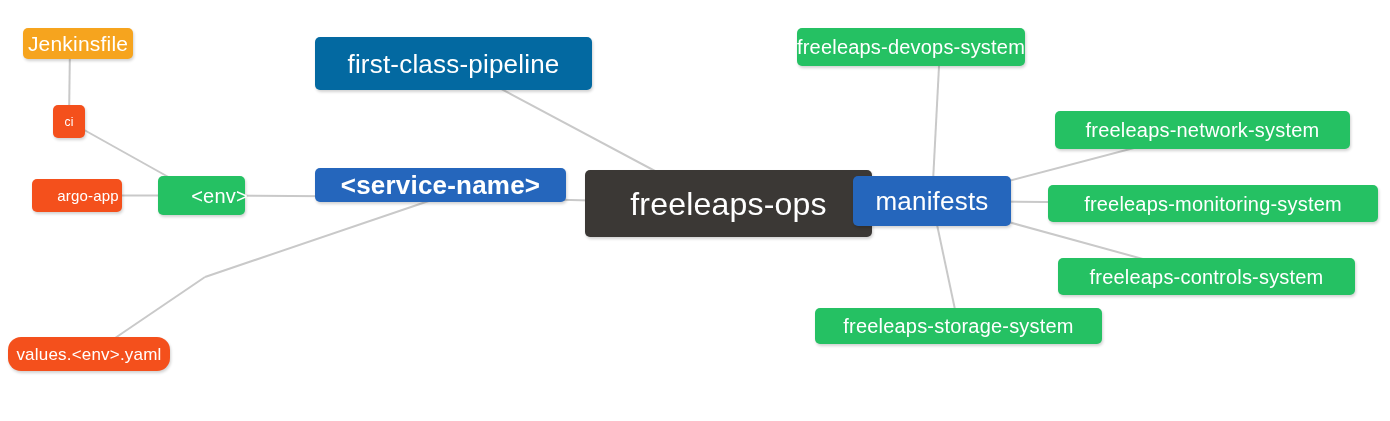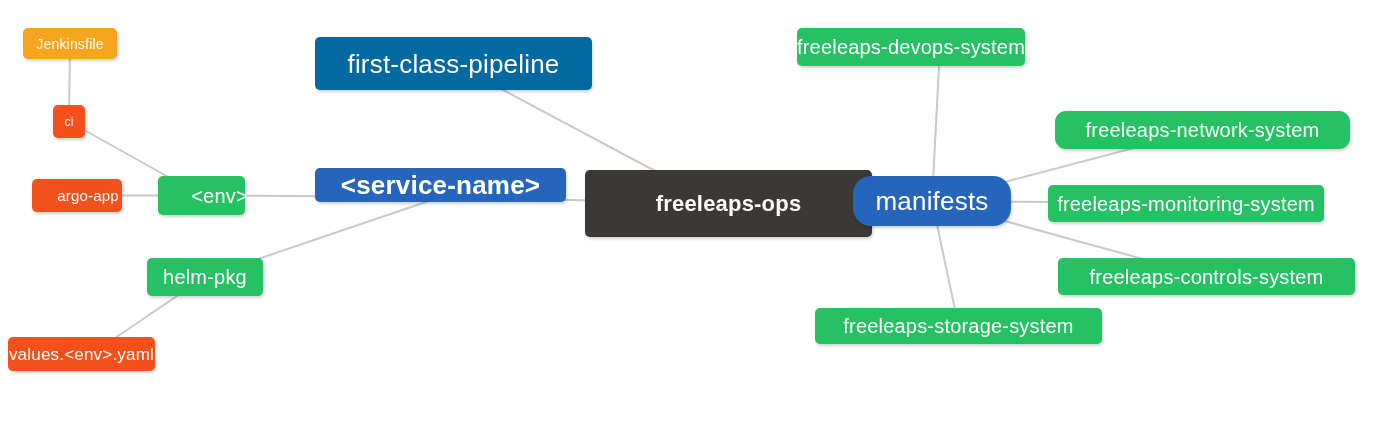--- a/index.html
+++ b/index.html
@@ -56,29 +56,28 @@
       <line x1="453.5" y1="63.5" x2="716" y2="203.5" stroke="#c9c9c9" stroke-width="2"></line>
       <line x1="440.5" y1="197" x2="716" y2="203.5" stroke="#c9c9c9" stroke-width="2"></line>
       <line x1="716" y1="203.5" x2="932" y2="201" stroke="#c9c9c9" stroke-width="2"></line>
       <line x1="932" y1="201" x2="940" y2="47" stroke="#c9c9c9" stroke-width="2"></line>
       <line x1="932" y1="201" x2="1202.5" y2="130" stroke="#c9c9c9" stroke-width="2"></line>
       <line x1="932" y1="201" x2="1213" y2="203.5" stroke="#c9c9c9" stroke-width="2"></line>
       <line x1="932" y1="201" x2="1206.5" y2="276.5" stroke="#c9c9c9" stroke-width="2"></line>
       <line x1="932" y1="201" x2="958.5" y2="326" stroke="#c9c9c9" stroke-width="2"></line>
     </svg>
   <div class="nodes-layer">
-      <div class="node" style="left: 23px; top: 28px; width: 94px; height: 31px; font-size: 14px; background: rgb(246, 164, 30); color: rgb(255, 255, 255);">Jenkinsfile</div>
+      <div class="node" style="left: 23px; top: 28px; width: 110px; height: 31px; font-size: 21px; background: rgb(246, 164, 30); color: rgb(255, 255, 255);">Jenkinsfile</div>
       <div class="node" style="left: 53px; top: 105px; width: 32px; height: 33px; font-size: 12px; background: rgb(244, 80, 28); color: rgb(255, 255, 255);">ci</div>
       <div class="node" style="left: 32px; top: 179px; width: 90px; height: 33px; font-size: 15px; background: rgb(244, 80, 28); color: rgb(255, 255, 255); padding-left: 22px;">argo-app</div>
       <div class="node" style="left: 158px; top: 176px; width: 87px; height: 39px; font-size: 20px; background: rgb(37, 193, 99); color: rgb(255, 255, 255); padding-left: 36px;">&lt;env&gt;</div>
-      <div class="node" style="left: 147px; top: 258px; width: 116px; height: 38px; font-size: 20px; background: rgb(37, 193, 99); color: rgb(255, 255, 255);">helm-pkg</div>
-      <div class="node" style="left: 8px; top: 337px; width: 147px; height: 34px; font-size: 17px; background: rgb(244, 80, 28); color: rgb(255, 255, 255);">values.&lt;env&gt;.yaml</div>
+      <div class="node" style="left: 8px; top: 337px; width: 162px; height: 34px; font-size: 17px; background: rgb(244, 80, 28); color: rgb(255, 255, 255); border-radius: 13px;">values.&lt;env&gt;.yaml</div>
       <div class="node" style="left: 315px; top: 37px; width: 277px; height: 53px; font-size: 26px; background: #0369a1; color: rgb(255, 255, 255);">first-class-pipeline</div>
       <div class="node" style="left: 315px; top: 168px; width: 251px; height: 34px; font-size: 26px; background: rgb(37, 102, 188); color: rgb(255, 255, 255); font-weight: bold;">&lt;service-name&gt;</div>
-      <div class="node" style="left: 585px; top: 170px; width: 287px; height: 67px; font-size: 22px; background: rgb(59, 56, 53); color: rgb(255, 255, 255); font-weight: bold;">freeleaps-ops</div>
-      <div class="node" style="left: 853px; top: 176px; width: 158px; height: 50px; font-size: 26px; background: rgb(37, 102, 188); color: rgb(255, 255, 255); border-radius: 18px;">manifests</div>
+      <div class="node" style="left: 585px; top: 170px; width: 287px; height: 67px; font-size: 32px; background: rgb(59, 56, 53); color: rgb(255, 255, 255);">freeleaps-ops</div>
+      <div class="node" style="left: 853px; top: 176px; width: 158px; height: 50px; font-size: 26px; background: rgb(37, 102, 188); color: rgb(255, 255, 255);">manifests</div>
       <div class="node" style="left: 797px; top: 28px; width: 228px; height: 38px; font-size: 20px; background: rgb(37, 193, 99); color: rgb(255, 255, 255);">freeleaps-devops-system</div>
-      <div class="node" style="left: 1055px; top: 111px; width: 295px; height: 38px; font-size: 20px; background: rgb(37, 193, 99); color: rgb(255, 255, 255); border-radius: 11px;">freeleaps-network-system</div>
-      <div class="node" style="left: 1048px; top: 185px; width: 276px; height: 37px; font-size: 20px; background: rgb(37, 193, 99); color: rgb(255, 255, 255);">freeleaps-monitoring-system</div>
+      <div class="node" style="left: 1055px; top: 111px; width: 295px; height: 38px; font-size: 20px; background: rgb(37, 193, 99); color: rgb(255, 255, 255);">freeleaps-network-system</div>
+      <div class="node" style="left: 1048px; top: 185px; width: 330px; height: 37px; font-size: 20px; background: rgb(37, 193, 99); color: rgb(255, 255, 255);">freeleaps-monitoring-system</div>
       <div class="node" style="left: 1058px; top: 258px; width: 297px; height: 37px; font-size: 20px; background: rgb(37, 193, 99); color: rgb(255, 255, 255);">freeleaps-controls-system</div>
       <div class="node" style="left: 815px; top: 308px; width: 287px; height: 36px; font-size: 20px; background: rgb(37, 193, 99); color: rgb(255, 255, 255);">freeleaps-storage-system</div>
     </div>
 </div>
 
 </body></html>

